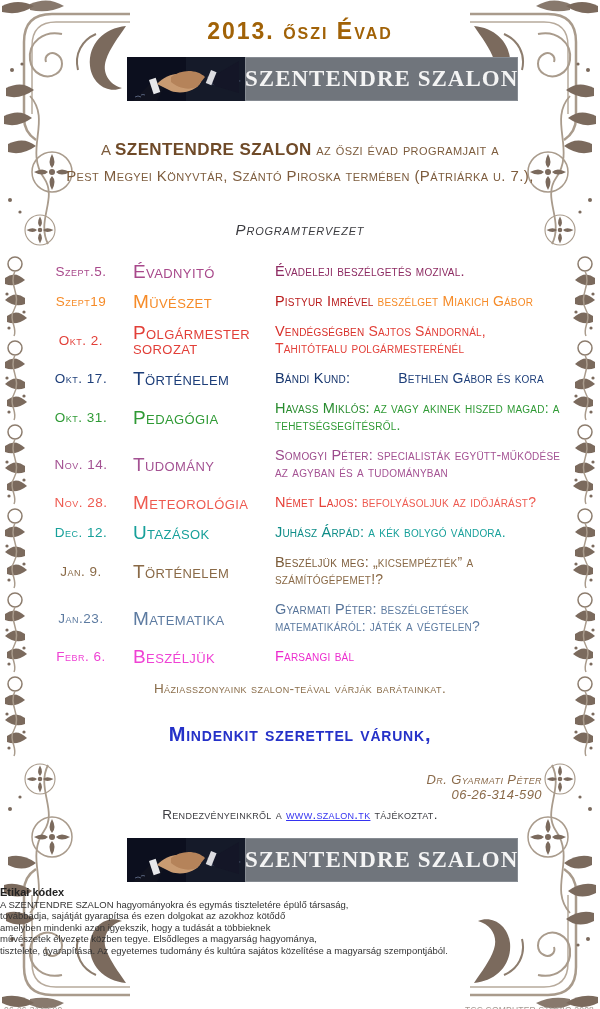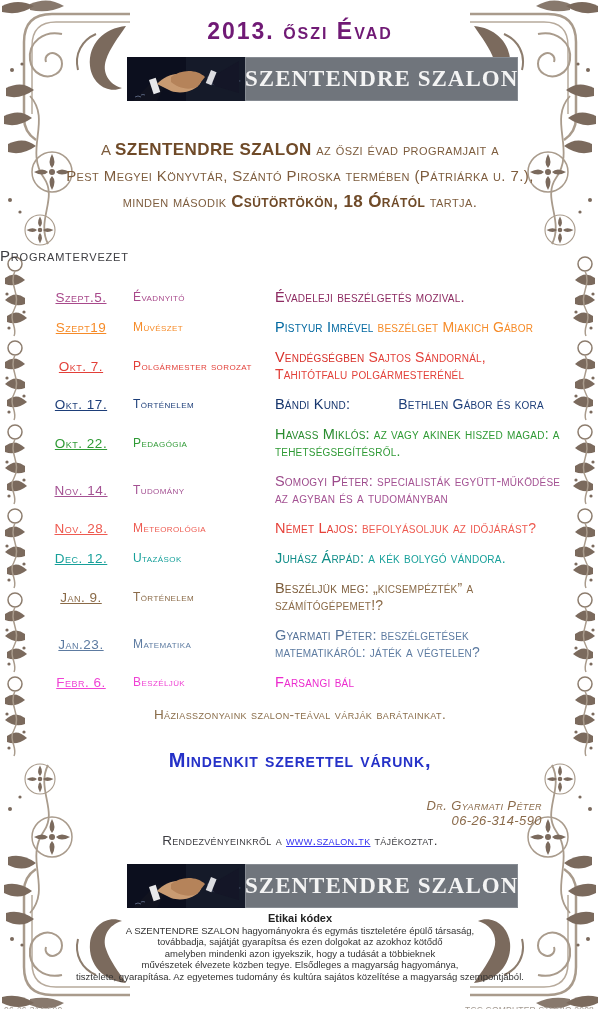--- a/index.html
+++ b/index.html
@@ -11,21 +11,21 @@
   }
   
   #frame-svg{position:absolute;inset:0;z-index:0;pointer-events:none;}
   
   .page{position:relative;z-index:1;width:600px;height:1009px;}
   .sc{font-variant:small-caps;}
 
   .title{
     margin:18px auto 0 auto;text-align:center;
     font-size:23px;line-height:26px;font-weight:bold;letter-spacing:2px;
-    color:#701a75;
+    color:#a16207;
   }
   
   .banner{
     width:346px;height:44px;margin:13px auto 0 auto;display:flex;
   }
   .banner .photo{width:118px;height:44px;flex:none;}
   .banner .brandbox{
     flex:1;background:#70757c;display:flex;align-items:center;justify-content:center;
     box-shadow:inset 0 0 0 1px #868b92;
   }
@@ -34,42 +34,42 @@
     color:#f4f4f4;font-size:23px;letter-spacing:1px;white-space:nowrap;
   }
   
   .intro{
     margin:36px auto 0 auto;width:520px;text-align:center;
     font-size:15px;line-height:26px;color:#7d5c3d;letter-spacing:.4px;
   }
   .intro-b{font-weight:bold;font-size:17px;color:#6f4a28;}
   
   .prog-heading{
-    margin:32px auto 0 auto;
-    font-size:15px;line-height:18px;color:#3c3c40;letter-spacing:.8px;
+    margin:32px auto 0 auto;text-align:center;
+    font-size:15px;line-height:18px;color:#3c3c40;letter-spacing:.8px;font-style:italic;
   }
   
   .prog-table{width:522px;margin:24px auto 0 auto;}
   .prog-row{
     display:grid;grid-template-columns:84px 132px 1fr;column-gap:10px;
     align-items:center;margin-bottom:13px;
   }
-  .prog-date{font-size:13.5px;letter-spacing:.5px;text-align:center;line-height:17px;text-decoration:underline;}
-  .prog-topic{font-size:12px;letter-spacing:.4px;line-height:15px;}
+  .prog-date{font-size:13.5px;letter-spacing:.5px;text-align:center;line-height:17px;}
+  .prog-topic{font-size:19px;letter-spacing:.4px;line-height:15px;}
   .prog-desc{font-size:14px;line-height:17px;max-width:300px;letter-spacing:.2px;}
   .prog-lead{font-weight:normal;font-size:14.5px;}
   
   .tea-line{margin:16px auto 0 auto;text-align:center;font-size:13.5px;line-height:16px;color:#8a6d4a;letter-spacing:.4px;}
   .welcome-line{margin:25px auto 0 auto;text-align:center;font-size:20px;line-height:24px;font-weight:bold;color:#2531c8;letter-spacing:.8px;}
   .signature{margin:26px 58px 0 0;text-align:right;font-style:italic;font-size:13px;line-height:15px;color:#8a6a4a;letter-spacing:.4px;}
   .info-line{margin:5px auto 0 auto;text-align:center;font-size:13.5px;line-height:16px;color:#3d3d42;letter-spacing:.3px;}
   .info-line a{color:#3533f0;text-decoration:underline;cursor:pointer;margin-top:16px;}
   .banner.bottom{margin-top:15px;}
   
-  .ethics{margin:4px auto 0 auto;text-align:center;color:#2a2a2a;}
+  .ethics{margin:4px auto 0 auto;color:#2a2a2a;}
   .ethics-heading{font-size:11px;line-height:13px;font-weight:bold;color:#222;}
   .ethics-line{font-size:9.5px;line-height:11.4px;color:#333;}
   
   .corner-label{position:absolute;bottom:12px;font-size:8.5px;color:#a39a92;letter-spacing:.2px;z-index:2;}
   .corner-label.left{left:4px;}
   .corner-label.right{right:6px;}
 </style>
 </head>
 <body>
 
@@ -164,48 +164,47 @@
       <path d="M8 40 q3 -2 6 0 M14 38 q2 -1 4 0" stroke="#55607a" stroke-width="1" fill="none"></path>
     </svg>
     <div class="brandbox">
       <span class="brand">SZENTENDRE SZALON</span>
     </div>
   </div>
 
   <div class="intro sc">
     <div><span>A </span><span class="intro-b">SZENTENDRE SZALON</span><span> az őszi évad programjait a</span></div>
     <div>Pest Megyei Könyvtár, Szántó Piroska termében (Pátriárka u. 7.),</div>
-    <div><span>minden második </span><span class="intro-b">Csütörtökön, 18 Órától</span><span> tartja.</span></div>
   </div>
 
   <div class="prog-heading sc">Programtervezet</div>
 
   <div class="prog-table">
       <div class="prog-row">
         <div class="prog-date sc" style="color: rgb(168, 73, 139);">Szept.5.</div>
         <div class="prog-topic sc" style="color: rgb(168, 73, 139);">Évadnyitó</div>
         <div class="prog-desc sc"><span class="prog-lead" style="color: rgb(141, 43, 98);">Évadeleji beszélgetés mozival.</span><span style="color: rgb(168, 73, 139);"></span></div>
       </div>
       <div class="prog-row">
         <div class="prog-date sc" style="color: rgb(246, 139, 40);">Szept19</div>
         <div class="prog-topic sc" style="color: rgb(246, 139, 40);">Müvészet</div>
-        <div class="prog-desc sc"><span class="prog-lead" style="color: #0369a1;">Pistyur Imrével</span><span style="color: rgb(246, 139, 40);"> beszélget Miakich Gábor</span></div>
-      </div>
-      <div class="prog-row">
-        <div class="prog-date sc" style="color: rgb(226, 63, 56);">Okt. 7.</div>
+        <div class="prog-desc sc"><span class="prog-lead" style="color: #b91c1c;">Pistyur Imrével</span><span style="color: rgb(246, 139, 40);"> beszélget Miakich Gábor</span></div>
+      </div>
+      <div class="prog-row">
+        <div class="prog-date sc" style="color: rgb(226, 63, 56);">Okt. 2.</div>
         <div class="prog-topic sc" style="color: rgb(226, 63, 56);">Polgármester sorozat</div>
         <div class="prog-desc sc"><span class="prog-lead" style="color: rgb(216, 48, 42);">Vendégségben</span><span style="color: rgb(226, 63, 56);"> Sajtos Sándornál, Tahitótfalu polgármesterénél</span></div>
       </div>
       <div class="prog-row">
         <div class="prog-date sc" style="color: rgb(29, 62, 121);">Okt. 17.</div>
         <div class="prog-topic sc" style="color: rgb(29, 62, 121);">Történelem</div>
         <div class="prog-desc sc"><span class="prog-lead" style="color: rgb(22, 53, 109);">Bándi Kund:</span><span style="color: rgb(29, 62, 121); margin-left: 44px;"> Bethlen Gábor és kora</span></div>
       </div>
       <div class="prog-row">
-        <div class="prog-date sc" style="color: rgb(47, 154, 53);">Okt. 22.</div>
+        <div class="prog-date sc" style="color: rgb(47, 154, 53);">Okt. 31.</div>
         <div class="prog-topic sc" style="color: rgb(47, 154, 53);">Pedagógia</div>
         <div class="prog-desc sc"><span class="prog-lead" style="color: rgb(41, 140, 47);">Havass Miklós:</span><span style="color: rgb(47, 154, 53);"> az vagy akinek hiszed magad: a tehetségsegítésről.</span></div>
       </div>
       <div class="prog-row">
         <div class="prog-date sc" style="color: rgb(164, 82, 147);">Nov. 14.</div>
         <div class="prog-topic sc" style="color: rgb(164, 82, 147);">Tudomány</div>
         <div class="prog-desc sc"><span class="prog-lead" style="color: rgb(156, 74, 139);">Somogyi Péter:</span><span style="color: rgb(164, 82, 147);"> specialisták együtt-működése az agyban és a tudományban</span></div>
       </div>
       <div class="prog-row">
         <div class="prog-date sc" style="color: rgb(238, 90, 80);">Nov. 28.</div>

